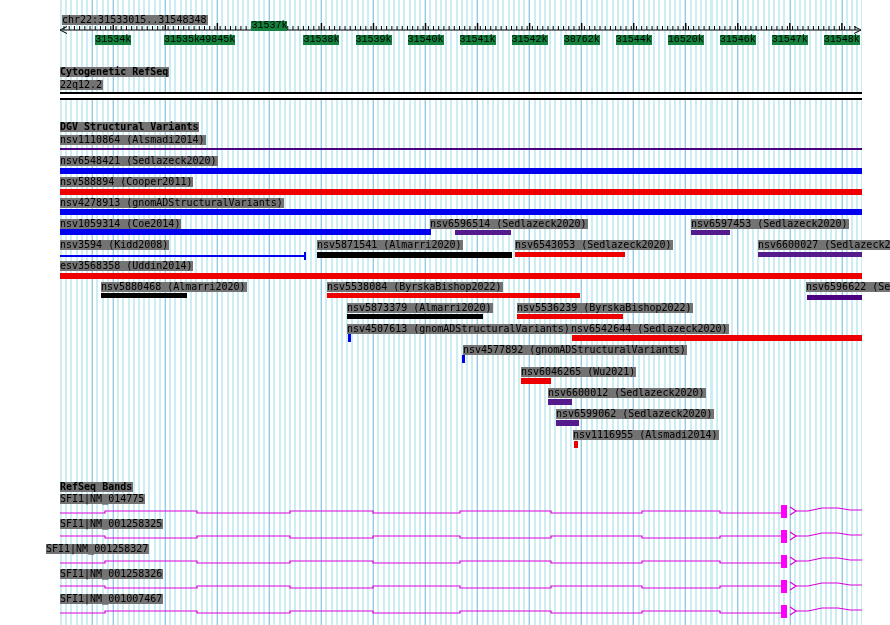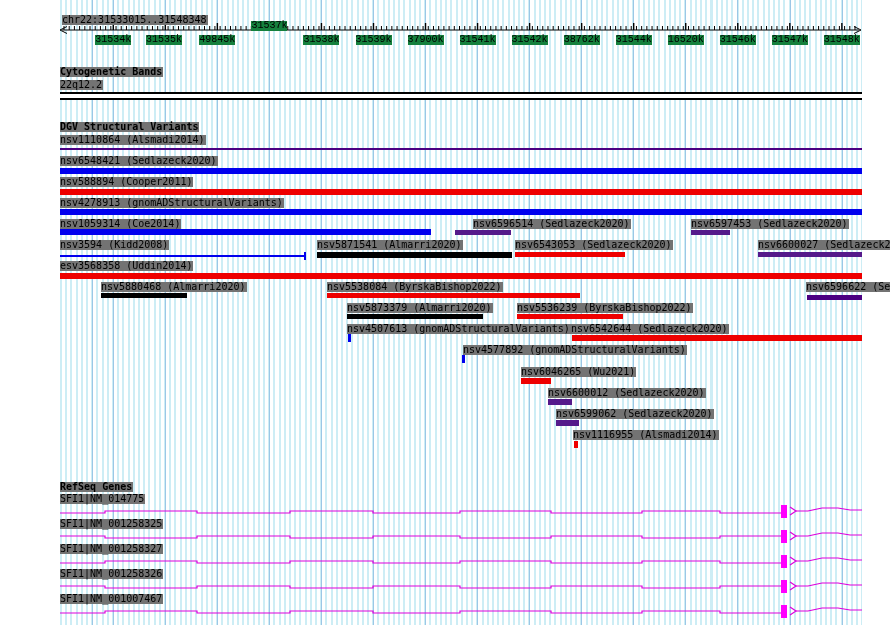--- a/index.html
+++ b/index.html
@@ -221,54 +221,54 @@
       <path d="M60,613 L105,613 L105,611 L197,611 L197,613 L290,613 L290,611 L373,611 L373,613 L460,613 L460,611 L551,611 L551,613 L642,613 L642,611 L720,611 L720,613 L781,613" stroke="#DD00DD" fill="none" stroke-width="1.2"></path>
       <rect x="781" y="605" width="6" height="13" fill="#FF00FF"></rect>
       <path d="M790,607 L796,611 L790,615" stroke="#DD00DD" fill="none" stroke-width="1.2"></path>
       <path d="M796,611 L808,611 L822,608 L838,608 L850,610 L862,610" stroke="#DD00DD" fill="none" stroke-width="1.2"></path>
     </svg>
 
   <div class="lbl" id="region-title" style="left:62px;top:15px">chr22:31533015..31548348</div>
 
   <div id="ruler-labels">
       <div class="ticklbl" style="left:113.3px;top:35px">31534k</div>
-      <div class="ticklbl" style="left:164px;top:35px">31535k</div>
+      <div class="ticklbl" style="left:182px;top:35px">31535k</div>
       <div class="ticklbl" style="left:217.38px;top:35px">49845k</div>
       <div class="ticklbl" style="left:269.42px;top:21px">31537k</div>
       <div class="ticklbl" style="left:321.46px;top:35px">31538k</div>
       <div class="ticklbl" style="left:373.5px;top:35px">31539k</div>
-      <div class="ticklbl" style="left:425.54px;top:35px">37900k</div>
+      <div class="ticklbl" style="left:425.54px;top:35px">31540k</div>
       <div class="ticklbl" style="left:477.58px;top:35px">31541k</div>
       <div class="ticklbl" style="left:529.62px;top:35px">31542k</div>
       <div class="ticklbl" style="left:581.66px;top:35px">38762k</div>
       <div class="ticklbl" style="left:633.6999999999999px;top:35px">31544k</div>
       <div class="ticklbl" style="left:685.7399999999999px;top:35px">16520k</div>
       <div class="ticklbl" style="left:737.78px;top:35px">31546k</div>
       <div class="ticklbl" style="left:789.8199999999999px;top:35px">31547k</div>
       <div class="ticklbl" style="left:841.8599999999999px;top:35px">31548k</div>
     </div>
 
-  <div class="lbl hdr" style="left:60px;top:67px">Cytogenetic Bands</div>
+  <div class="lbl hdr" style="left:60px;top:67px">Cytogenetic RefSeq</div>
   <div class="lbl" style="left:60px;top:80px">22q12.2</div>
   <div class="cytoband"></div>
 
   <div class="lbl hdr" style="left:60px;top:122px">DGV Structural Variants</div>
   <div id="dgv-layer">
       <div class="bar" style="left:60px;top:148px;width:802px;height:2px;background:#4B0082"></div>
       <div class="lbl" style="left:60px;top:135px">nsv1110864 (Alsmadi2014)</div>
       <div class="bar" style="left:60px;top:168px;width:802px;height:6px;background:#0000EE"></div>
       <div class="lbl" style="left:60px;top:156px">nsv6548421 (Sedlazeck2020)</div>
       <div class="bar" style="left:60px;top:189px;width:802px;height:6px;background:#EE0000"></div>
       <div class="lbl" style="left:60px;top:177px">nsv588894 (Cooper2011)</div>
       <div class="bar" style="left:60px;top:209px;width:802px;height:6px;background:#0000EE"></div>
       <div class="lbl" style="left:60px;top:198px">nsv4278913 (gnomADStructuralVariants)</div>
       <div class="bar" style="left:60px;top:229px;width:371px;height:6px;background:#0000EE"></div>
       <div class="lbl" style="left:60px;top:219px">nsv1059314 (Coe2014)</div>
       <div class="bar" style="left:455px;top:230px;width:56px;height:5px;background:#551A8B"></div>
-      <div class="lbl" style="left:473px;top:219px">nsv6596514 (Sedlazeck2020)</div>
+      <div class="lbl" style="left:430px;top:219px">nsv6596514 (Sedlazeck2020)</div>
       <div class="bar" style="left:691px;top:230px;width:39px;height:5px;background:#551A8B"></div>
       <div class="lbl" style="left:691px;top:219px">nsv6597453 (Sedlazeck2020)</div>
       <div class="bar" style="left:60px;top:255px;width:246px;height:1.5px;background:#0000EE"></div>
       <div class="bar" style="left:304px;top:252px;width:2px;height:8px;background:#0000EE"></div>
       <div class="lbl" style="left:60px;top:240px">nsv3594 (Kidd2008)</div>
       <div class="bar" style="left:317px;top:252px;width:195px;height:6px;background:#000000"></div>
       <div class="lbl" style="left:317px;top:240px">nsv5871541 (Almarri2020)</div>
       <div class="bar" style="left:515px;top:252px;width:110px;height:5px;background:#EE0000"></div>
       <div class="lbl" style="left:515px;top:240px">nsv6543053 (Sedlazeck2020)</div>
       <div class="bar" style="left:758px;top:252px;width:104px;height:5px;background:#551A8B"></div>
@@ -294,21 +294,21 @@
       <div class="bar" style="left:521px;top:378px;width:30px;height:6px;background:#EE0000"></div>
       <div class="lbl" style="left:521px;top:367px">nsv6046265 (Wu2021)</div>
       <div class="bar" style="left:548px;top:399px;width:24px;height:6px;background:#551A8B"></div>
       <div class="lbl" style="left:548px;top:388px">nsv6600012 (Sedlazeck2020)</div>
       <div class="bar" style="left:556px;top:420px;width:23px;height:6px;background:#551A8B"></div>
       <div class="lbl" style="left:556px;top:409px">nsv6599062 (Sedlazeck2020)</div>
       <div class="bar" style="left:574px;top:441px;width:4px;height:7px;background:#EE0000"></div>
       <div class="lbl" style="left:573px;top:430px">nsv1116955 (Alsmadi2014)</div>
     </div>
 
-  <div class="lbl hdr" style="left:60px;top:482px">RefSeq Genes</div>
+  <div class="lbl hdr" style="left:60px;top:482px">RefSeq Bands</div>
   <div id="refseq-labels">
       <div class="lbl" style="left:60px;top:494px">SFI1|NM_014775</div>
       <div class="lbl" style="left:60px;top:519px">SFI1|NM_001258325</div>
-      <div class="lbl" style="left:60px;top:544px">SFI1|NM_001258327</div>
+      <div class="lbl" style="left:46px;top:544px">SFI1|NM_001258327</div>
       <div class="lbl" style="left:60px;top:569px">SFI1|NM_001258326</div>
       <div class="lbl" style="left:60px;top:594px">SFI1|NM_001007467</div>
     </div>
 </div>
 
 </body></html>

